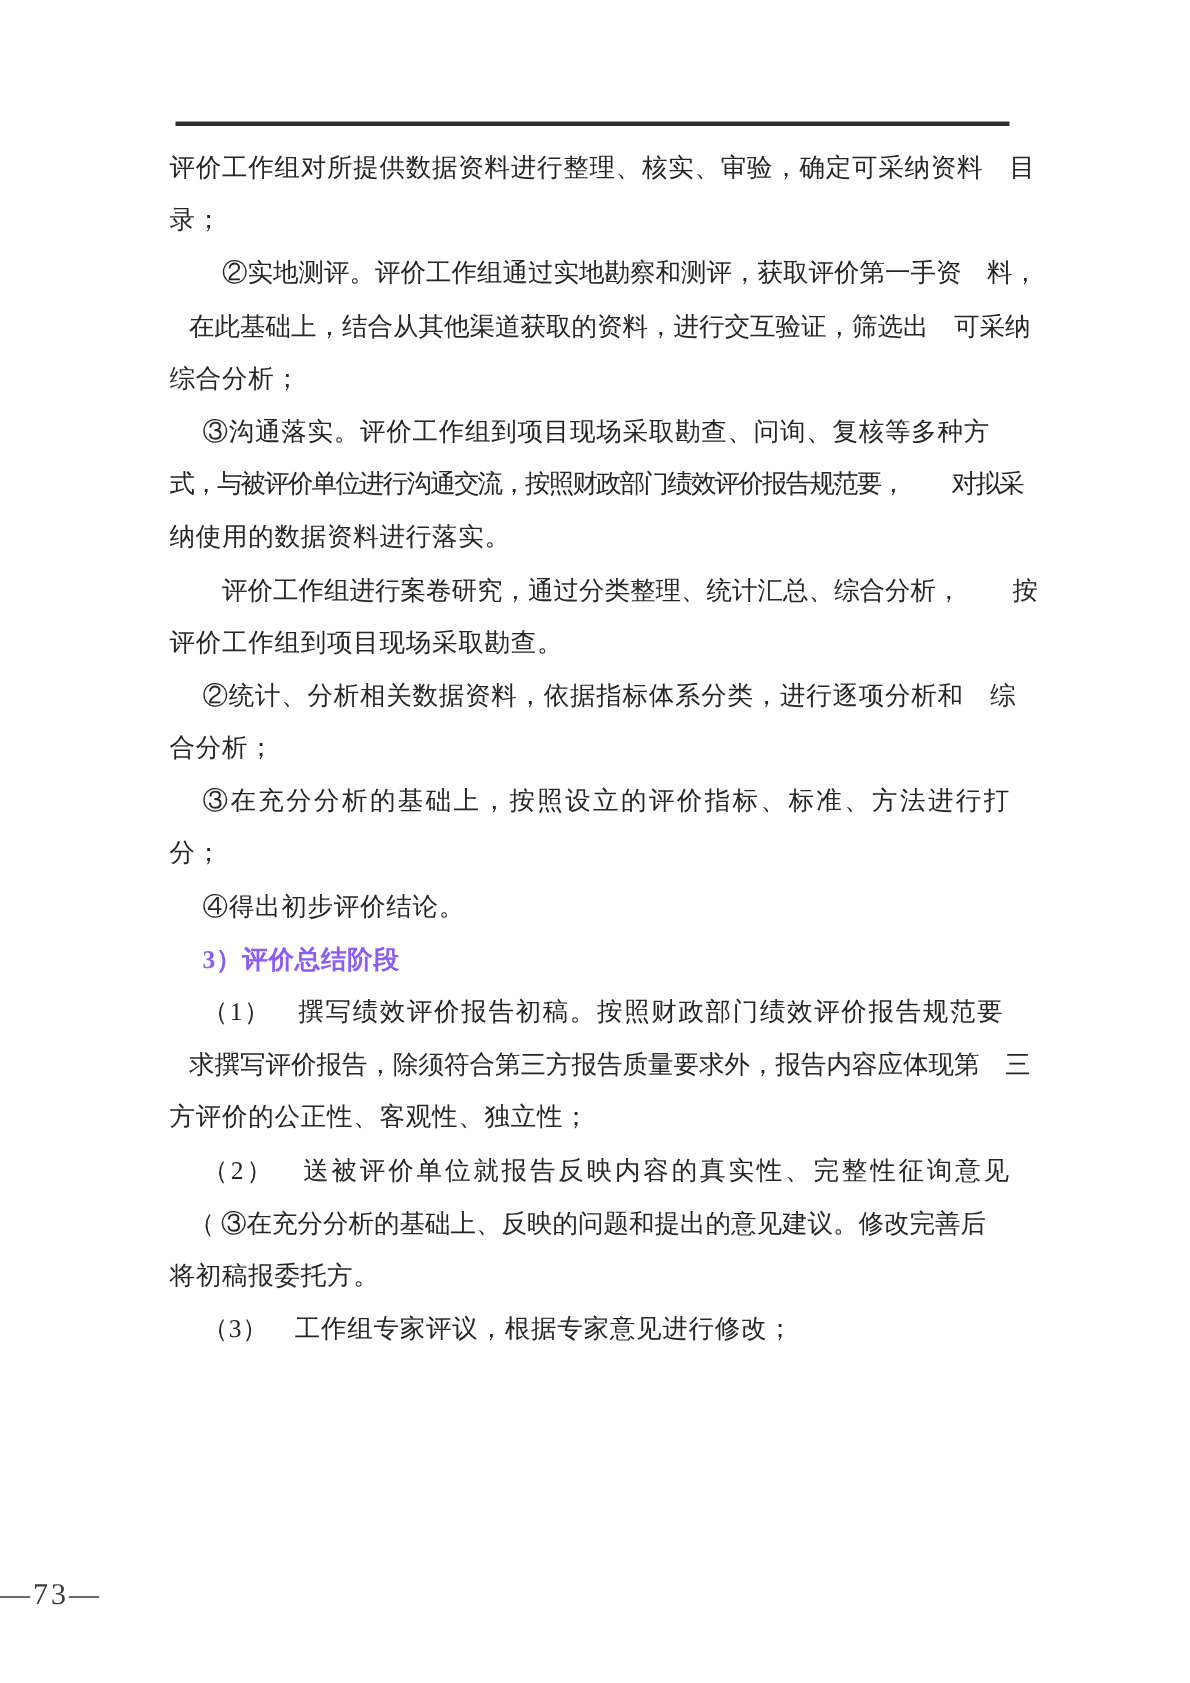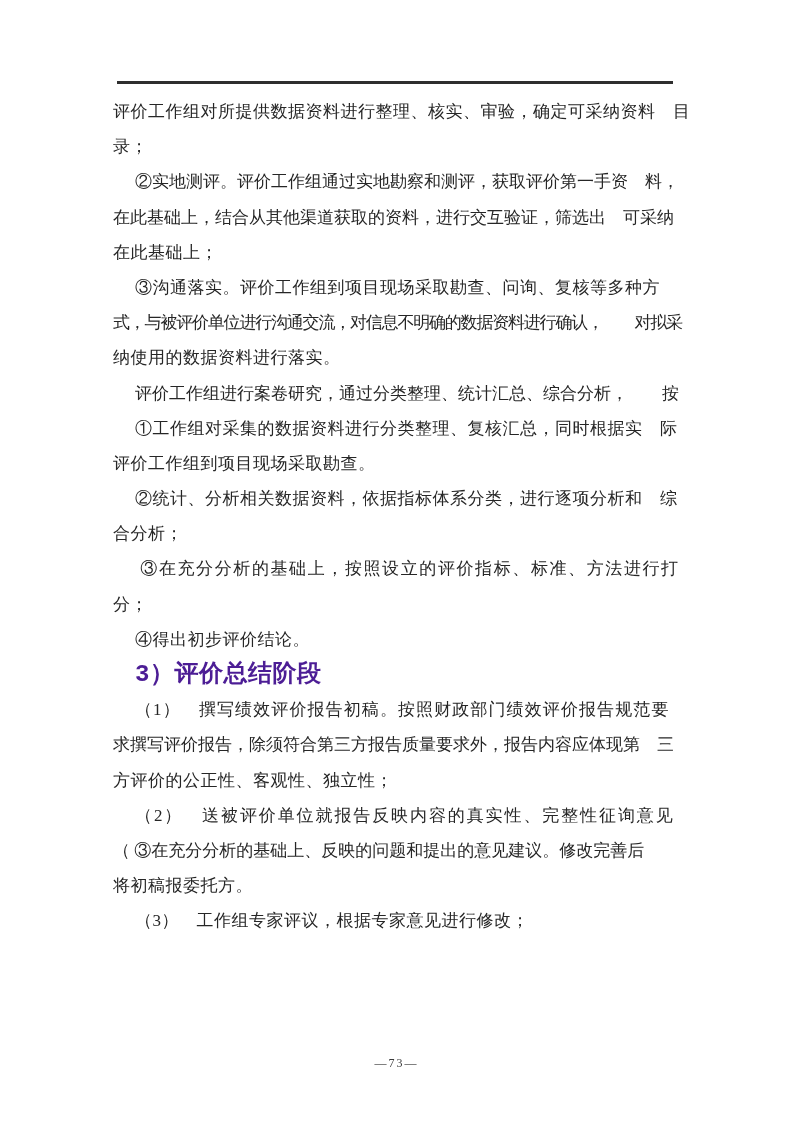--- a/index.html
+++ b/index.html
@@ -32,56 +32,54 @@
   }
   .line {
     height: 35.2px;
     line-height: 35.2px;
     font-size: 17px;
     letter-spacing: 0.5px;
     white-space: pre;
     color: #262626;
   }
   .ind  { padding-left: 22px; }
-  .bold { font-weight: bold; font-size: 24px; color: #4c1d95; font-family: Liberation Mono, monospace; }
-  .ls0  { letter-spacing: 0; }
+  .bold { font-weight: bold; font-size: 17px; color: #8b5cf6; }
+  .ls0  { letter-spacing: 0; margin-left: 13px; }
   .lsn  { letter-spacing: -1.2px; }
   .ls1  { letter-spacing: 1.1px; }
-  .ls15 { letter-spacing: 1.6px; text-align: center; }
+  .ls15 { letter-spacing: 1.6px; }
   .ls17 { letter-spacing: 1.9px; font-family: Liberation Serif, serif; }
   .footer {
     position: absolute;
     left: 0;
     top: 1046px;
     width: 793px;
-    text-align: center;
-    font-size: 12px;
+    font-size: 20px;
     line-height: 35px;
     letter-spacing: 2px;
     color: #3a3a3a;
   }
 </style>
 </head>
 <body>
 
 <div class="page">
 
   <div class="rule"></div>
 
   <div class="content">
     <div class="line">评价工作组对所提供数据资料进行整理、核实、审验，确定可采纳资料　目</div>
     <div class="line">录；</div>
     <div class="line ind ls0">②实地测评。评价工作组通过实地勘察和测评，获取评价第一手资　料，</div>
     <div class="line ls0">在此基础上，结合从其他渠道获取的资料，进行交互验证，筛选出　可采纳</div>
-    <div class="line">在此基础上；</div>
+    <div class="line">综合分析；</div>
     <div class="line ind">③沟通落实。评价工作组到项目现场采取勘查、问询、复核等多种方</div>
-    <div class="line lsn">式，与被评价单位进行沟通交流，对信息不明确的数据资料进行确认，　　对拟采</div>
+    <div class="line lsn">式，与被评价单位进行沟通交流，按照财政部门绩效评价报告规范要，　　对拟采</div>
     <div class="line">纳使用的数据资料进行落实。</div>
     <div class="line ind ls0">评价工作组进行案卷研究，通过分类整理、统计汇总、综合分析，　　按</div>
-    <div class="line ind">①工作组对采集的数据资料进行分类整理、复核汇总，同时根据实　际</div>
     <div class="line">评价工作组到项目现场采取勘查。</div>
     <div class="line ind">②统计、分析相关数据资料，依据指标体系分类，进行逐项分析和　综</div>
     <div class="line">合分析；</div>
     <div class="line ind ls15">③在充分分析的基础上，按照设立的评价指标、标准、方法进行打</div>
     <div class="line">分；</div>
     <div class="line ind">④得出初步评价结论。</div>
     <div class="line ind bold">3）评价总结阶段</div>
     <div class="line ind ls1">（1）　撰写绩效评价报告初稿。按照财政部门绩效评价报告规范要</div>
     <div class="line ls0">求撰写评价报告，除须符合第三方报告质量要求外，报告内容应体现第　三</div>
     <div class="line">方评价的公正性、客观性、独立性；</div>

